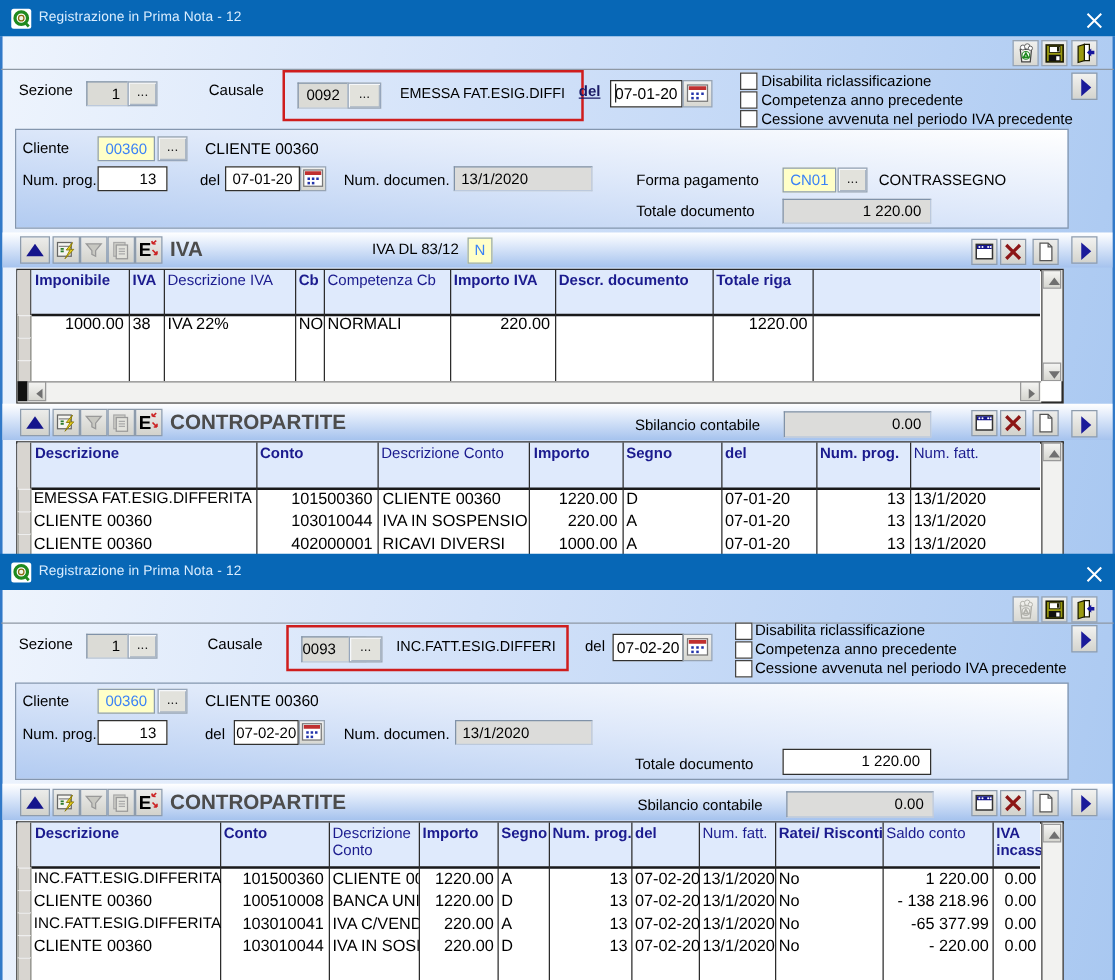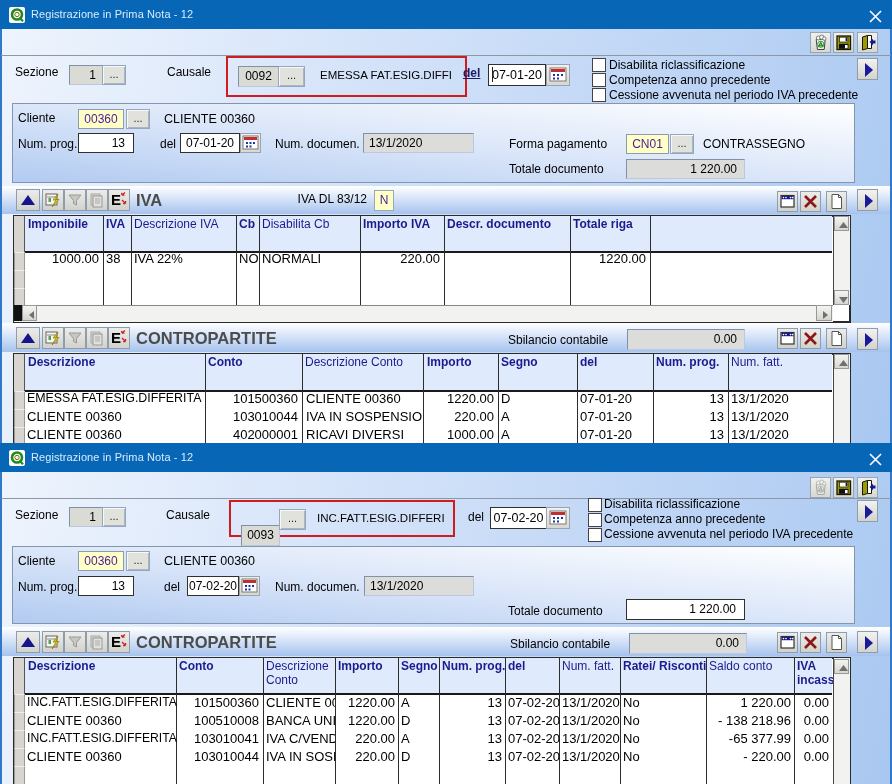--- a/index.html
+++ b/index.html
@@ -7,21 +7,21 @@
 .abs{position:absolute;}
 .lbl{position:absolute;font-size:12px;color:#000;white-space:nowrap;}
 .titlebar{position:absolute;left:0;width:892px;height:29px;background:#0767b6;}
 .ticon{position:absolute;left:9px;width:16px;height:16px;background:#fff;border-radius:2px;}
 .ttext{position:absolute;left:31px;font-size:11px;color:#d8ecfe;letter-spacing:0.1px;}
 .winbg{position:absolute;left:0;width:892px;background:linear-gradient(103deg,#eef4fd 0%,#d3e2f9 40%,#a9c8f1 100%);border-left:2px solid #3179c8;border-right:2px solid #3179c8;box-sizing:border-box;}
 .heading{position:absolute;font-size:21.5px;font-weight:bold;color:#3d3d3d;white-space:nowrap;}
 .tbtn{position:absolute;width:21px;height:21px;background:linear-gradient(#f0f0ee,#d8d8d2);border:1px solid #98a4b2;box-sizing:border-box;}
 .graybox{position:absolute;background:#dbdbd6;border:1px solid;border-color:#8092a8 #bcc9dc #bcc9dc #8092a8;box-sizing:border-box;font-size:12px;color:#000;}
 .dots{position:absolute;background:#e2e2dc;border:1px solid #96a6bc;box-sizing:border-box;text-align:center;font-size:11px;color:#222;line-height:8px;box-shadow:inset 1px 1px 0 #f6f8fa,inset -1px -1px 0 #aab6c4;}
-.yellowbox{position:absolute;background:#ffffc8;border:1px solid #8c9cae;box-sizing:border-box;font-size:12px;color:#4c1d95;}
+.yellowbox{position:absolute;background:#ffffc8;border:1px solid #8c9cae;box-sizing:border-box;font-size:12px;color:#3b82f6;}
 .whitebox{position:absolute;background:#fff;border:1px solid #30302f;box-sizing:border-box;font-size:12px;color:#000;}
 .panel{position:absolute;background:linear-gradient(to top right,#b2cbf1 0%,#dfe9fa 55%,#ffffff 100%);border:1px solid #8496ae;box-sizing:border-box;}
 .toolbar{position:absolute;left:2px;width:888px;background:linear-gradient(#ffffff 0%,#e4edfb 30%,#a6c3ee 100%);}
 .tbicon{position:absolute;width:22px;height:22px;border:1px solid #8e9cac;box-sizing:border-box;background:linear-gradient(#ececea,#d2d2cc);}
 .cb{position:absolute;width:12px;height:12px;background:#fff;border:1px solid #444;}
 .cbl{position:absolute;font-size:12px;color:#000;white-space:nowrap;}
 .arrbtn{position:absolute;width:21px;height:22px;background:linear-gradient(#f2f2f0,#d4d4ce);border:1px solid #8e9cac;box-sizing:border-box;}
 .arrbtn svg{position:absolute;left:3px;top:3px;}
 .tblwrap{position:absolute;background:#fff;border:1px solid #3a3a3a;box-sizing:border-box;}
 .thead{position:absolute;background:#dfeafc;}
@@ -196,21 +196,21 @@
 <div class="tblwrap" style="left:13px;top:215px;width:838px;height:108px;border-width:2px 2px 2px 1px;border-color:#2a2a2a;"></div>
 <div class="thead" style="left:14px;top:216px;width:818px;height:35px;border-bottom:2px solid #1a1a1a;"></div>
 <div class="selcol" style="left:14px;top:216px;width:11px;height:89px;"></div>
 <div class="selcell" style="left:14px;top:252px;width:11px;height:19px;"></div>
 <div class="selcell" style="left:14px;top:270px;width:11px;height:19px;"></div>
 <div class="selcell" style="left:14px;top:288px;width:11px;height:18px;"></div>
 <div class="hcell hb" style="left:28px;top:217px;">Imponibile</div>
 <div class="hcell hb" style="left:106px;top:217px;">IVA</div>
 <div class="hcell" style="left:134px;top:217px;">Descrizione IVA</div>
 <div class="hcell hb" style="left:239px;top:217px;">Cb</div>
-<div class="hcell" style="left:262px;top:217px;">Disabilita Cb</div>
+<div class="hcell" style="left:262px;top:217px;">Competenza Cb</div>
 <div class="hcell hb" style="left:363px;top:217px;">Importo IVA</div>
 <div class="hcell hb" style="left:447px;top:217px;">Descr. documento</div>
 <div class="hcell hb" style="left:573px;top:217px;">Totale riga</div>
 <div class="vline" style="left:103px;top:216px;height:89px;"></div>
 <div class="vline" style="left:131px;top:216px;height:89px;"></div>
 <div class="vline" style="left:236px;top:216px;height:89px;"></div>
 <div class="vline" style="left:259px;top:216px;height:89px;"></div>
 <div class="vline" style="left:360px;top:216px;height:89px;"></div>
 <div class="vline" style="left:444px;top:216px;height:89px;"></div>
 <div class="vline" style="left:570px;top:216px;height:89px;"></div>
@@ -386,21 +386,21 @@
         <path d="M11.5 9 L15 5.8 L15 7.6 L17.5 7.6 L17.5 10.4 L15 10.4 L15 12.2 Z" fill="#16169c"></path>
       </svg>
 </div>
 <div class="abs" style="left:1px;top:498px;width:890px;height:1px;background:#8e98a4;"></div>
 
 <div class="lbl" style="left:15px;top:508px;">Sezione</div>
 <div class="graybox" style="left:69px;top:507px;width:34px;height:20px;text-align:right;line-height:18px;padding-right:6px;">1</div>
 <div class="dots" style="left:102px;top:507px;width:24px;height:20px;line-height:16px;">...</div>
 <div class="lbl" style="left:166px;top:508px;">Causale</div>
 <div class="redbox" style="left:229px;top:500px;width:222px;height:33px;"></div>
-<div class="graybox" style="left:241px;top:509px;width:39px;height:21px;text-align:center;line-height:19px;margin-top:16px;">0093</div>
+<div class="graybox" style="left:241px;top:509px;width:52px;height:21px;line-height:19px;">0093</div>
 <div class="dots" style="left:279px;top:509px;width:27px;height:21px;line-height:17px;">...</div>
 <div class="lbl" style="left:317px;top:512px;font-size:11.5px;">INC.FATT.ESIG.DIFFERI</div>
 <div class="lbl" style="left:468px;top:510px;">del</div>
 <div class="whitebox" style="left:490px;top:507px;width:57px;height:22px;text-align:center;line-height:20px;font-size:12.5px;">07-02-20</div>
 <div class="tbtn" style="left:546px;top:507px;width:24px;height:22px;">
   <svg width="22" height="20">
         <rect x="3" y="3" width="16" height="13" fill="#fff" stroke="#777" stroke-width="1"></rect>
         <rect x="4" y="4" width="14" height="3" fill="#c03030"></rect>
         <rect x="6" y="9" width="2" height="2" fill="#2233aa"></rect>
         <rect x="10" y="9" width="2" height="2" fill="#2233aa"></rect>

